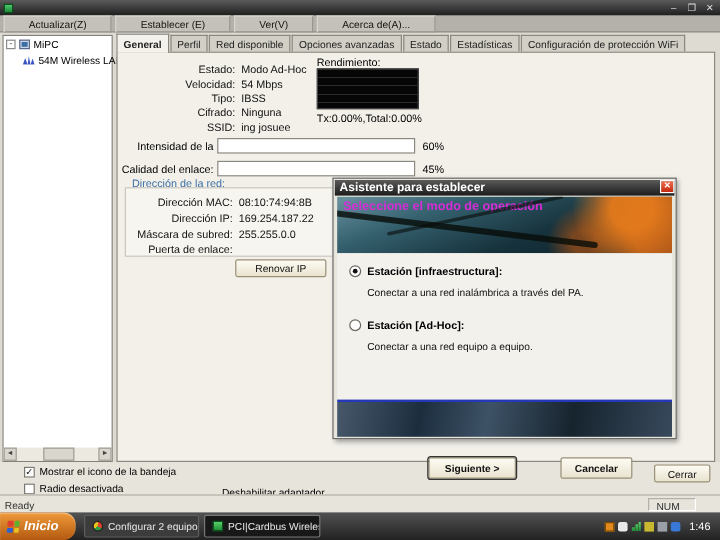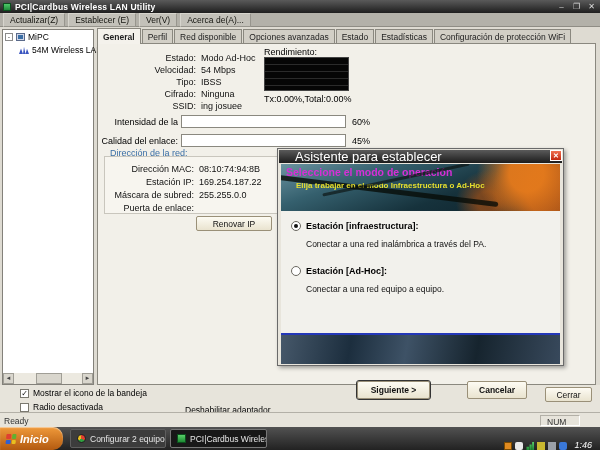--- a/index.html
+++ b/index.html
@@ -9,21 +9,21 @@
   
   .titlebar { position:absolute; left:0; top:0; width:600px; height:13px;
     background:linear-gradient(#5a5a5a,#1e1e1e); color:#fff; display:flex; align-items:center; }
   .app-icon { width:8px; height:8px; margin:0 4px 0 3px; background:linear-gradient(#4ecb6a,#1f8b3a); border:1px solid #0c4f1e; }
   .titlebar .title { font-weight:bold; font-size:8.5px; letter-spacing:.2px; }
   .win-controls { position:absolute; right:2px; top:1px; display:flex; gap:2px; }
   .wc { width:13px; height:11px; text-align:center; line-height:11px; font-size:8px; color:#ddd; }
 
   .menubar { position:absolute; left:0; top:13px; width:600px; height:14px; background:#b3b1a9;
     display:flex; align-items:center; gap:3px; padding-left:3px; border-bottom:1px solid #8f8d85; }
-  .menu-item { padding:1px 6px; font-size:8.5px; color:#14140f; background:#c3c1b9;
+  .menu-item { padding:1px 20px; font-size:8.5px; color:#14140f; background:#c3c1b9;
     border:1px solid #97958d; border-top-color:#d7d5cd; border-left-color:#d7d5cd; }
 
   
   .tree-panel { position:absolute; left:2px; top:29px; width:92px; height:356px; background:#fff;
     border:1px solid #83817a; }
   .tree-row { position:absolute; display:flex; align-items:center; gap:3px; font-size:8.5px; white-space:nowrap; }
   .expander { width:8px; height:8px; border:1px solid #8a8a8a; background:#fff; font-size:7px; line-height:6px; text-align:center; color:#333; }
   .pc-icon { width:9px; height:8px; background:#cfd6e8; border:1px solid #5a6a8a; position:relative; }
   .pc-icon::after { content:""; position:absolute; inset:1px; background:#3a6ea5; }
   .wifi-icon { width:10px; height:8px; background:#3a55c0; clip-path:polygon(0 100%,20% 30%,40% 100%,50% 10%,65% 100%,80% 35%,100% 100%); }
@@ -71,21 +71,21 @@
   .statusbar { position:absolute; left:0; top:412px; width:600px; height:15px; background:#e7e4db; border-top:1px solid #b3b0a7;
     font-size:8.5px; color:#333; }
   .status-ready { position:absolute; left:4px; top:3px; }
   .status-num { position:absolute; left:540px; top:2px; width:40px; height:11px; border:1px solid #b3b0a7; border-bottom-color:#fff; border-right-color:#fff; padding:1px 0 0 6px; }
 
   
   .dialog { position:absolute; left:277px; top:148px; width:287px; height:218px; background:#e8e5dc;
     border:1px solid #6a6a6a; box-shadow:2px 2px 4px rgba(0,0,0,.35); }
   .dlg-titlebar { position:absolute; left:1px; top:1px; right:1px; height:13px;
     background:linear-gradient(#5a5a5a,#1c1c1c); color:#fff; display:flex; align-items:center; }
-  .dlg-title { font-weight:normal; font-size:13px; padding-left:16px; }
+  .dlg-title { font-weight:bold; font-size:10px; padding-left:4px; }
   .dlg-close { position:absolute; right:1px; top:1px; width:12px; height:11px; background:linear-gradient(#f07050,#c22810);
     border:1px solid #fff; color:#fff; font-size:7px; line-height:10px; text-align:center; font-weight:bold; }
   .dlg-banner { position:absolute; left:3px; top:15px; width:279px; height:47px; overflow:hidden;
     background:
       radial-gradient(circle at 88% 22%, rgba(228,122,28,.95) 0 7%, rgba(228,122,28,0) 20%),
       radial-gradient(circle at 97% 60%, rgba(205,98,22,.85) 0 9%, rgba(205,98,22,0) 22%),
       radial-gradient(circle at 74% 80%, rgba(188,86,16,.6) 0 5%, rgba(188,86,16,0) 15%),
       linear-gradient(160deg,#6a93a0 0%,#35606e 28%,#16323c 62%,#0c2029 100%); }
   .dlg-banner::before { content:""; position:absolute; left:-12px; top:24px; width:230px; height:5px;
     background:rgba(8,12,8,.8); transform:rotate(7deg); border-radius:3px; }
@@ -113,32 +113,31 @@
   .winlogo { width:10px; height:10px; display:grid; grid-template-columns:1fr 1fr; gap:1px; transform:skewX(-6deg); }
   .winlogo span { border-radius:1px; }
   .task-btn { position:absolute; top:2px; height:19px; display:flex; align-items:center; gap:4px; padding:0 6px;
     background:#3c3c3c; border:1px solid #5e5e5e; border-radius:2px; color:#e6e6e6; font-size:8.5px; white-space:nowrap; overflow:hidden; }
   .task-btn.active { background:#181818; border-color:#777; }
   .task1 { left:70px; width:96px; }
   .task2 { left:170px; width:97px; }
   .ball-icon { width:9px; height:9px; border-radius:50%; flex:none;
     background:conic-gradient(#e04030 0 33%,#30a040 33% 66%,#e8c020 66% 100%); border:1px solid #222; }
   .grn-icon { width:9px; height:9px; flex:none; background:linear-gradient(#59d069,#1d8b33); border:1px solid #0c4f1e; }
-  .tray { position:absolute; right:0; top:0; height:23px; display:flex; align-items:flex-end; gap:3px; padding-right:8px;font-style:italic; }
+  .tray { position:absolute; right:0; top:0; height:23px; display:flex; align-items:center; gap:3px; padding-right:8px; }
   .tray-ico { width:8px; height:8px; flex:none; }
   .clock { color:#fff; font-size:9px; margin-left:4px; }
 </style>
 </head>
 <body>
 
 <div id="screen">
 
   <div class="titlebar">
     <span class="app-icon"></span>
-    <span class="title">PCI|Cardbus Wireless LAN Utility</span>
     <span class="win-controls">
       <span class="wc">–</span>
       <span class="wc">❐</span>
       <span class="wc">✕</span>
     </span>
   </div>
 
   <div class="menubar">
     <span class="menu-item">Actualizar(Z)</span>
     <span class="menu-item">Establecer (E)</span>
@@ -214,21 +213,21 @@
       </div>
 
       <div class="net-box"></div>
       <span class="net-section">Dirección de la red:</span>
 
       <div class="frow nrow" style="top:120px;">
           <span class="flabel">Dirección MAC:</span>
           <span class="fvalue">08:10:74:94:8B</span>
         </div>
       <div class="frow nrow" style="top:133px;">
-          <span class="flabel">Estación IP:</span>
+          <span class="flabel">Dirección IP:</span>
           <span class="fvalue">169.254.187.22</span>
         </div>
       <div class="frow nrow" style="top:146px;">
           <span class="flabel">Máscara de subred:</span>
           <span class="fvalue">255.255.0.0</span>
         </div>
       <div class="frow nrow" style="top:159px;">
           <span class="flabel">Puerta de enlace:</span>
           <span class="fvalue"></span>
         </div>
@@ -255,21 +254,20 @@
     <span class="status-num">NUM</span>
   </div>
 
   <div class="dialog">
     <div class="dlg-titlebar">
       <span class="dlg-title">Asistente para establecer</span>
     </div>
     <span class="dlg-close">✕</span>
     <div class="dlg-banner">
       <span class="dlg-banner-title">Seleccione el modo de operación</span>
-      <span class="dlg-banner-sub">Elija trabajar en el modo Infraestructura o Ad-Hoc</span>
     </div>
     <div class="dlg-body">
       <div class="opt" style="top:10px;">
         <span class="radio selected"></span>
         <span>Estación [infraestructura]:</span>
       </div>
       <span class="opt-desc" style="top:28px;">Conectar a una red inalámbrica a través del PA.</span>
       <div class="opt" style="top:55px;">
         <span class="radio"></span>
         <span>Estación [Ad-Hoc]:</span>

